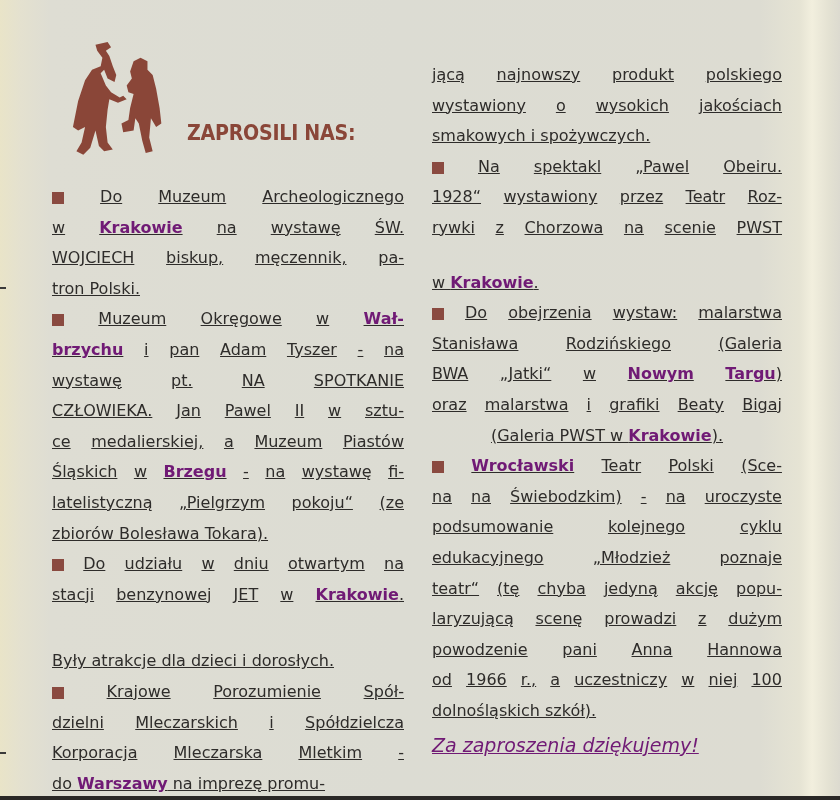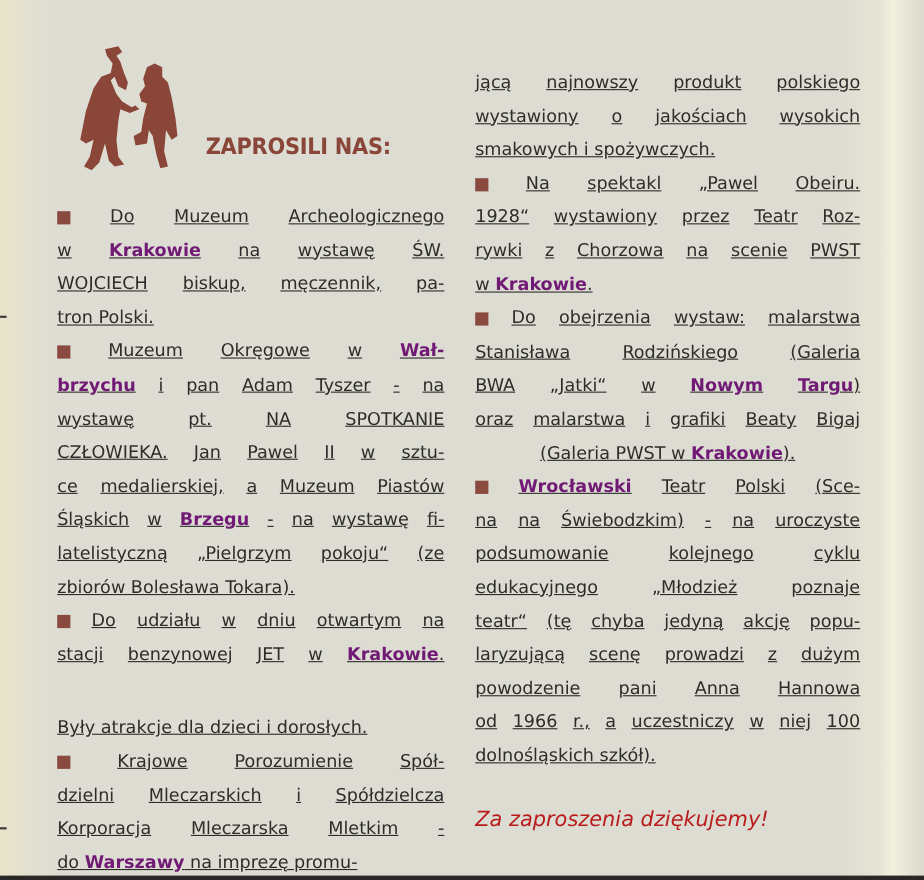--- a/index.html
+++ b/index.html
@@ -18,21 +18,21 @@
     color:#8a4638; letter-spacing:-0.3px; transform:scaleX(0.93); transform-origin:left;
   }
   .col { position:absolute; font-size:16px; line-height:30.6px;text-decoration:underline; }
   .col-left { left:52px; top:182px; width:352px; }
   .col-right { left:432px; top:60px; width:350px; }
   .line { white-space:nowrap; display:flex; justify-content:space-between; height:30.6px; }
   .line.last { justify-content:flex-start; }
   .line span { white-space:pre; }
   .bullet { display:inline-block; width:12px; height:12px; background:#8a4a40; margin-right:10px; vertical-align:1px; }
   b { font-weight:bold; color:#701a75; }
-  .closing { position:absolute; left:432px; top:734px; font-style:italic; font-size:19px; color:#b91c1c; }
+  .closing { position:absolute; left:432px; top:734px; font-style:italic; font-size:19px; color:#701a75;text-decoration:underline; }
 </style>
 </head>
 <body>
 
 <div class="left-edge-mark" style="top:287px;"></div>
 <div class="left-edge-mark" style="top:752px;"></div>
 
 <svg class="logo" viewBox="0 0 120 140">
   <g fill="#8a4638">
 
@@ -158,22 +158,22 @@
 <div class="col col-right" id="colR">
     <div class="line">
       <span><span>jącą</span></span>
       <span><span>najnowszy</span></span>
       <span><span>produkt</span></span>
       <span><span>polskiego</span></span>
     </div>
     <div class="line">
       <span><span>wystawiony</span></span>
       <span><span>o</span></span>
+      <span><span>wysokich</span></span>
       <span><span>jakościach</span></span>
-      <span><span>wysokich</span></span>
     </div>
     <div class="line last" style="display: block;"><span>smakowych i spożywczych.</span></div>
     <div class="line">
       <span class="bullet" style="margin-right: 0px; align-self: center; margin-top: 1px;"></span>
       <span><span>Na</span></span>
       <span><span>spektakl</span></span>
       <span><span>„Pawel</span></span>
       <span><span>Obeiru.</span></span>
     </div>
     <div class="line">
@@ -184,21 +184,21 @@
       <span><span>Roz-</span></span>
     </div>
     <div class="line">
       <span><span>rywki</span></span>
       <span><span>z</span></span>
       <span><span>Chorzowa</span></span>
       <span><span>na</span></span>
       <span><span>scenie</span></span>
       <span><span>PWST</span></span>
     </div>
-    <div class="line last" style="display: block;"><span>w </span><b>Krakowie</b><span>.</span></div>
+    <div class="line last" style="display: block; margin-top: 24px;"><span>w </span><b>Krakowie</b><span>.</span></div>
     <div class="line">
       <span class="bullet" style="margin-right: 0px; align-self: center; margin-top: 1px;"></span>
       <span><span>Do</span></span>
       <span><span>obejrzenia</span></span>
       <span><span>wystaw:</span></span>
       <span><span>malarstwa</span></span>
     </div>
     <div class="line">
       <span><span>Stanisława</span></span>
       <span><span>Rodzińskiego</span></span>

